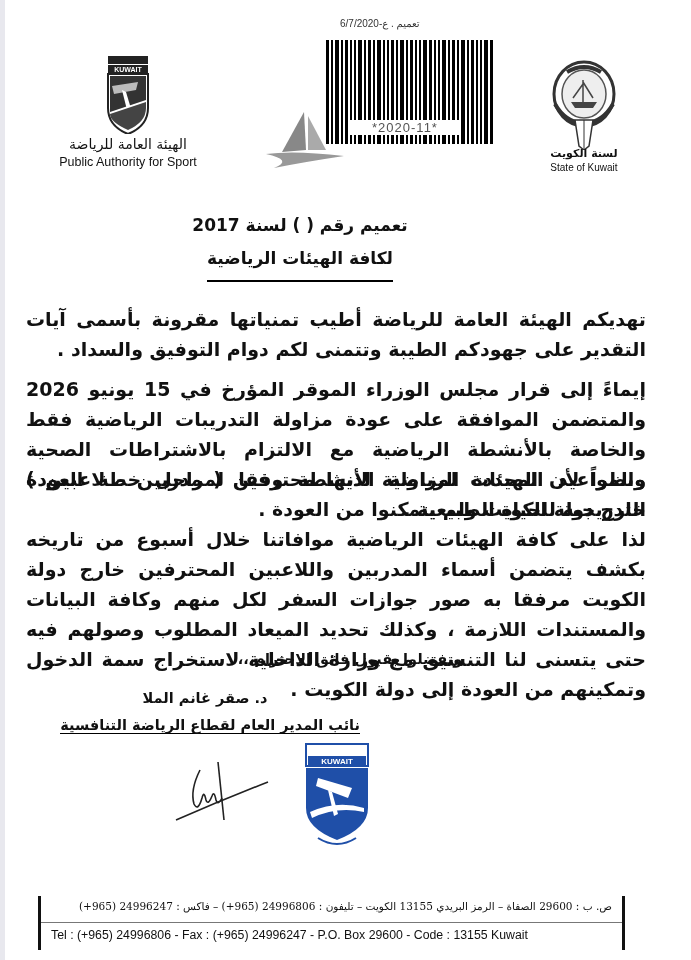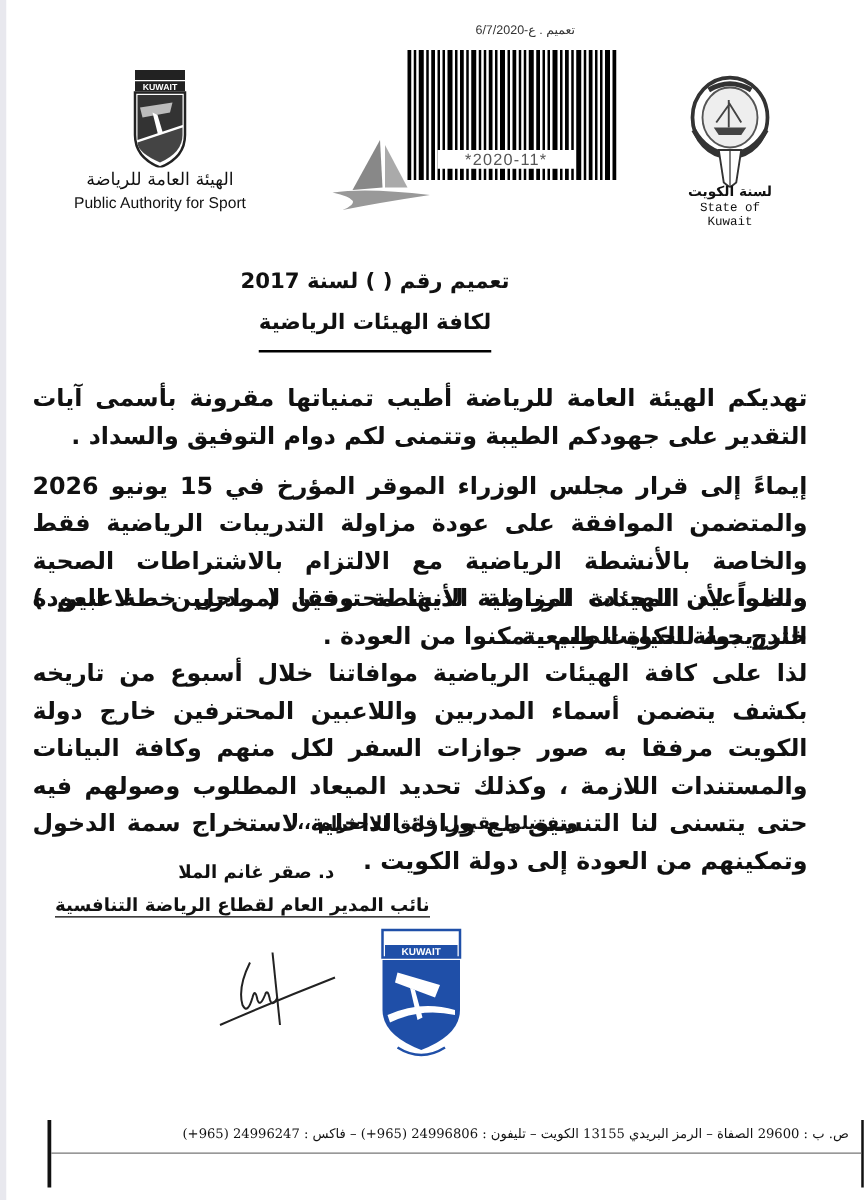--- a/index.html
+++ b/index.html
@@ -7,49 +7,49 @@
     body { position: relative; font-family: "DejaVu Sans", sans-serif; color: #111; }
     .edge-left { position: absolute; left: 0; top: 0; width: 5px; height: 960px; background: #e8e8ee; }
     .abs { position: absolute; }
 
     
     .pas-logo { left: 98px; top: 56px; width: 60px; height: 78px; }
     .pas-ar { left: 48px; top: 136px; width: 160px; text-align: center; font-size: 14px; direction: rtl; }
     .pas-en { left: 48px; top: 155px; width: 160px; text-align: center; font-family: "Liberation Sans", sans-serif; font-size: 12.5px; }
 
     
-    .stamp-text { left: 340px; top: 18px; width: 120px; font-size: 10px; color: #333; font-family: "Liberation Sans", sans-serif; direction: ltr; text-align: right; }
+    .stamp-text { left: 340px; top: 18px; width: 120px; font-size: 10px; color: #333; font-family: "Liberation Sans", sans-serif; direction: ltr; text-align: left; }
     .barcode { left: 326px; top: 40px; width: 184px; height: 105px; display: flex; align-items: stretch; }
     .barcode span { display: block; background: #000; height: 104px; margin-right: 2px; }
     .barcode-num { left: 350px; top: 120px; width: 110px; font-size: 13px; color: #555; font-family: "Liberation Sans", sans-serif; letter-spacing: 1px; background: #fff; text-align: center; }
     .dhow { left: 264px; top: 110px; width: 90px; height: 60px; }
 
     
     .emblem { left: 545px; top: 58px; width: 78px; height: 92px; }
     .sok-ar { left: 545px; top: 147px; width: 78px; text-align: center; font-size: 11px; font-weight: bold; direction: rtl; }
-    .sok-en { left: 545px; top: 162px; width: 78px; text-align: center; font-family: Liberation Mono, monospace; font-size: 10px; }
+    .sok-en { left: 545px; top: 162px; width: 78px; text-align: center; font-family: Liberation Sans, sans-serif; font-size: 10px; }
 
     .title1 { left: 150px; top: 215px; width: 300px; text-align: center; font-size: 17px; font-weight: bold; direction: rtl; font-family: "DejaVu Sans", sans-serif; }
     .title2 { left: 150px; top: 248px; width: 300px; text-align: center; font-size: 17px; font-weight: bold; direction: rtl; }
     .title2 span { border-bottom: 2px solid #000; padding-bottom: 12px; }
 
     .para { right: 45px; width: 620px; direction: rtl; text-align: justify; font-size: 19px; font-weight: bold; line-height: 30px; text-align-last: right; }
     .p1 { top: 304px; }
     .p2 { top: 374px; }
     .p3 { top: 464px; }
     .p4 { top: 524px; }
 
     .closing { left: 200px; top: 651px; width: 300px; text-align: center; font-size: 14.5px; font-weight: bold; direction: rtl; }
     .sig-name { left: 130px; top: 690px; width: 150px; text-align: center; font-size: 14.5px; font-weight: bold; direction: rtl; }
-    .sig-title { left: 44px; top: 717px; width: 300px; text-align: left; font-size: 14.5px; font-weight: bold; direction: rtl; }
+    .sig-title { left: 60px; top: 717px; width: 300px; text-align: right; font-size: 14.5px; font-weight: bold; direction: rtl; }
     .sig-title span { border-bottom: 1.5px solid #000; }
     .signature { left: 172px; top: 760px; width: 100px; height: 70px; }
     .seal { left: 300px; top: 742px; width: 74px; height: 108px; }
 
-    .footer { left: 38px; top: 896px; width: 654px; height: 54px; border-left: 3px solid #111; border-right: 3px solid #111; }
+    .footer { left: 38px; top: 896px; width: 587px; height: 54px; border-left: 3px solid #111; border-right: 3px solid #111; }
     .footer-ar { position: absolute; left: 10px; right: 10px; top: 4px; direction: rtl; font-family: "DejaVu Serif", serif; font-size: 10.5px; text-align: right; white-space: nowrap; }
     .footer-line { position: absolute; left: 0; right: 0; top: 26px; height: 1px; background: #777; }
     .footer-en { position: absolute; left: 10px; right: 8px; top: 32px; font-family: "Liberation Sans", sans-serif; font-size: 12.3px; white-space: nowrap; }
   </style>
 </head>
 <body>
 
 <div class="edge-left"></div>
 
 <svg class="abs pas-logo" viewBox="0 0 60 78">
@@ -150,13 +150,14 @@
   <path d="M6 26 L68 26 L68 66 Q68 86 37 98 Q6 86 6 66 Z" fill="#1f4fa8"></path>
   <path d="M18 36 L52 46 L48 56 L16 44 Z" fill="#fff"></path>
   <path d="M28 48 L34 74 L38 72 L32 50 Z" fill="#fff"></path>
   <path d="M10 70 Q37 58 64 66 L64 70 Q37 64 12 76 Z" fill="#fff"></path>
   <path d="M18 96 Q37 108 56 96" fill="none" stroke="#1f4fa8" stroke-width="2"></path>
 </svg>
 
 <div class="abs footer">
   <div class="footer-ar">ص. ب : 29600   الصفاة – الرمز البريدي 13155 الكويت – تليفون : 24996806 (965+) – فاكس : 24996247 (965+)</div>
   <div class="footer-line"></div>
+  <div class="footer-en">Tel : (+965) 24996806 - Fax : (+965) 24996247 - P.O. Box 29600 - Code : 13155 Kuwait</div>
 </div>
 
 </body></html>

